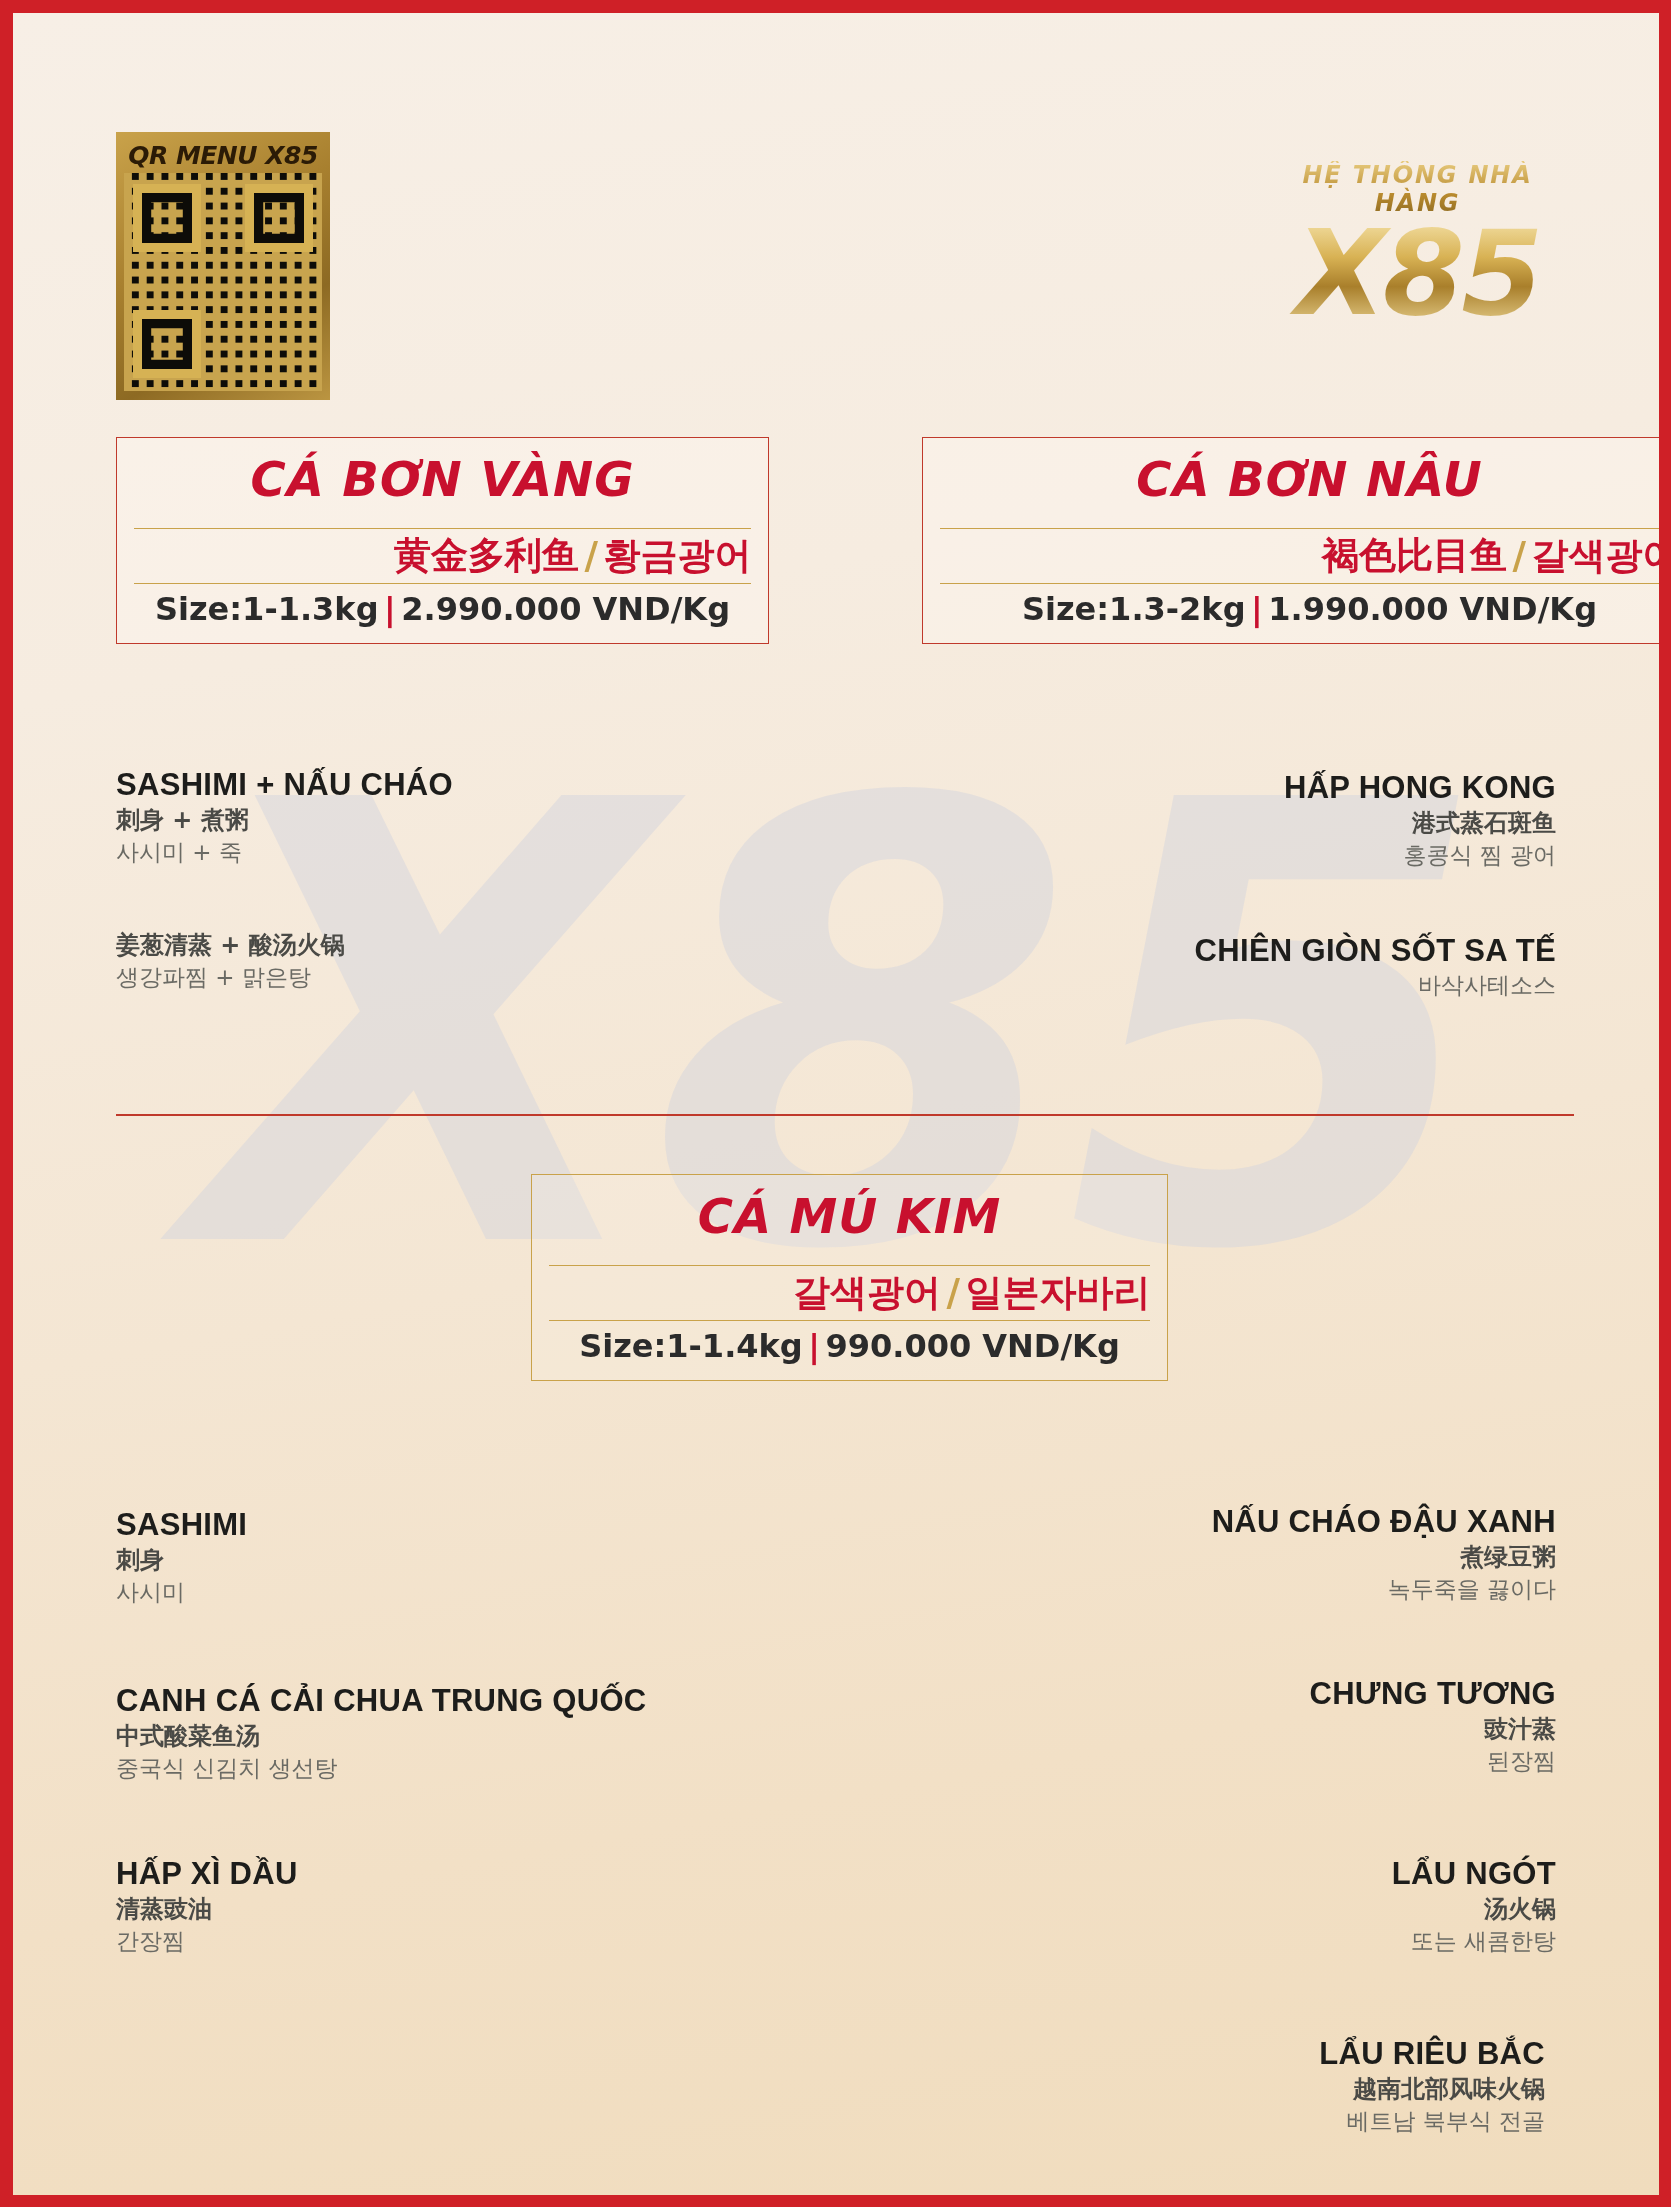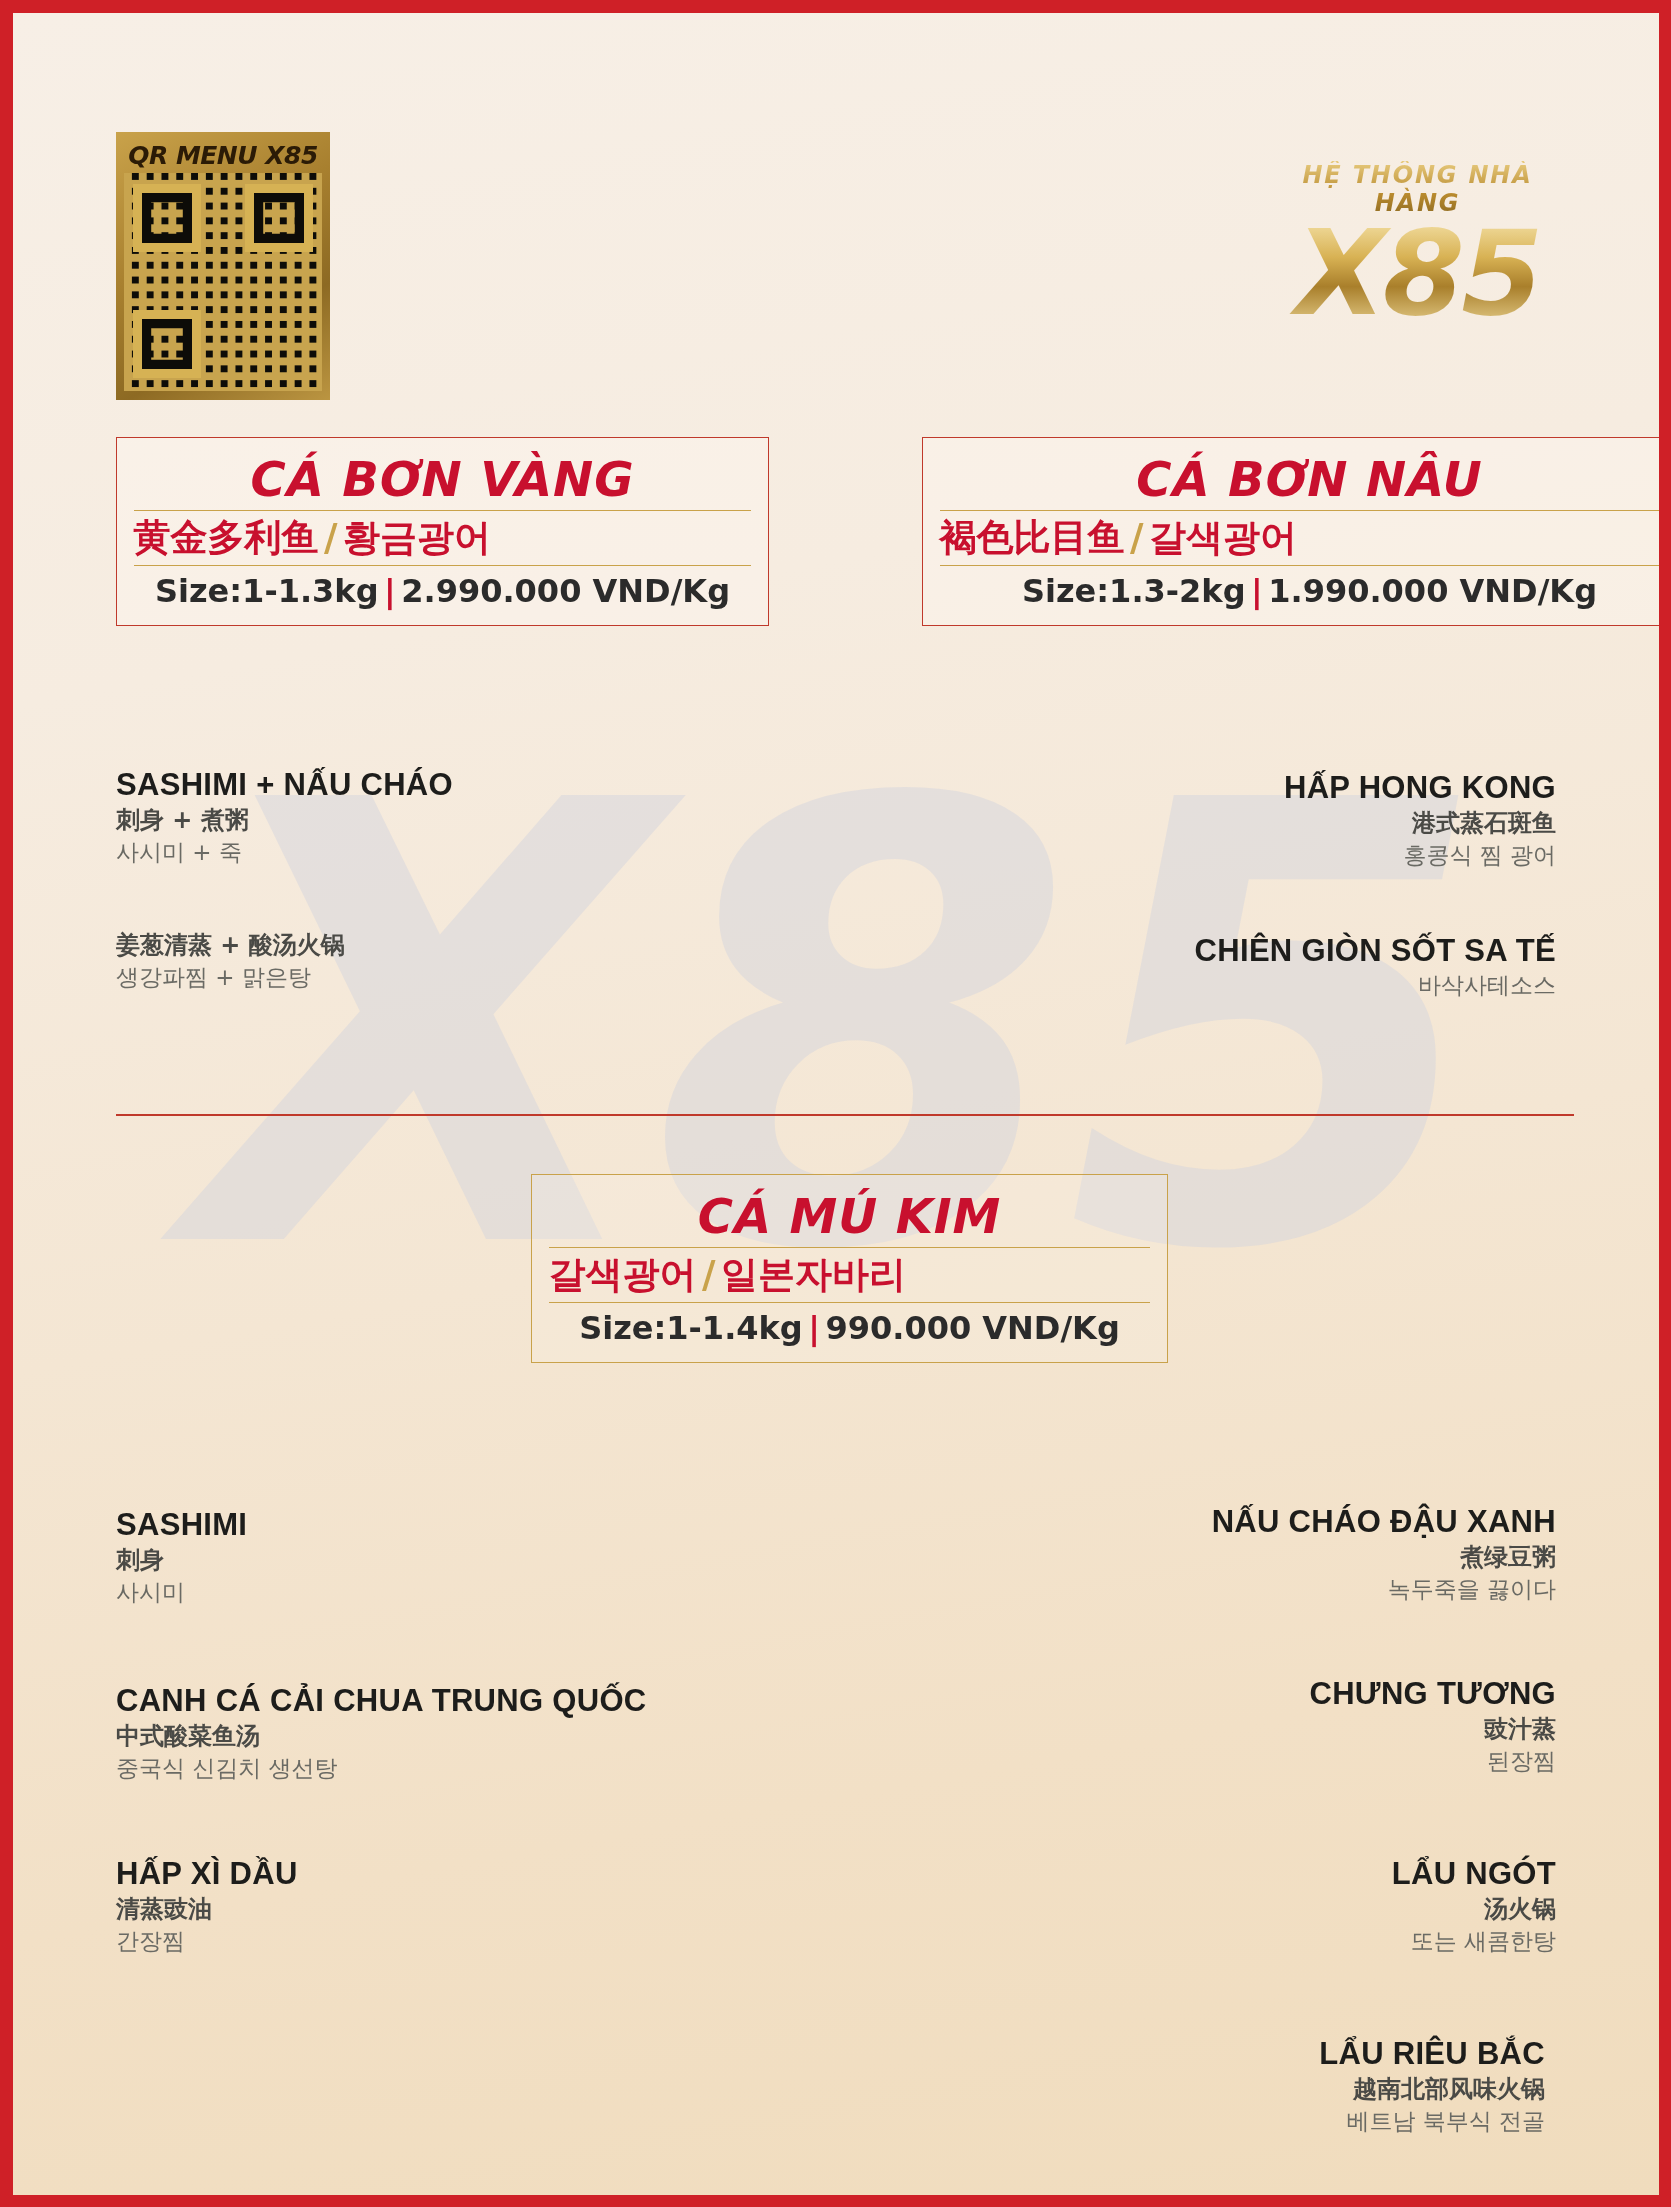--- a/index.html
+++ b/index.html
@@ -136,29 +136,29 @@
     text-align: center;
     font-family: "DejaVu Sans", sans-serif;
     font-weight: bold;
     font-style: italic;
     font-size: 48px;
     line-height: 57px;
     letter-spacing: 0.9px;
     color: #c8102e;
   }
   .cat-cjk {
-    text-align: left;
+    text-align: right;
     font-family: "DejaVu Sans", sans-serif;
     font-weight: bold;
     font-size: 37px;
     line-height: 54px;
     color: #c8102e;
     border-top: 1.8px solid #c9a24a;
     border-bottom: 1.8px solid #c9a24a;
-    margin-top: 2px;
+    margin-top: 20px;
     white-space: nowrap;
   }
   .cat-cjk .sep { color: #c9a24a; padding: 0 5.5px; }
   .cat-size {
     text-align: center;
     font-family: "DejaVu Sans", sans-serif;
     font-weight: bold;
     font-size: 32px;
     line-height: 50px;
     color: #2b2b2b;

